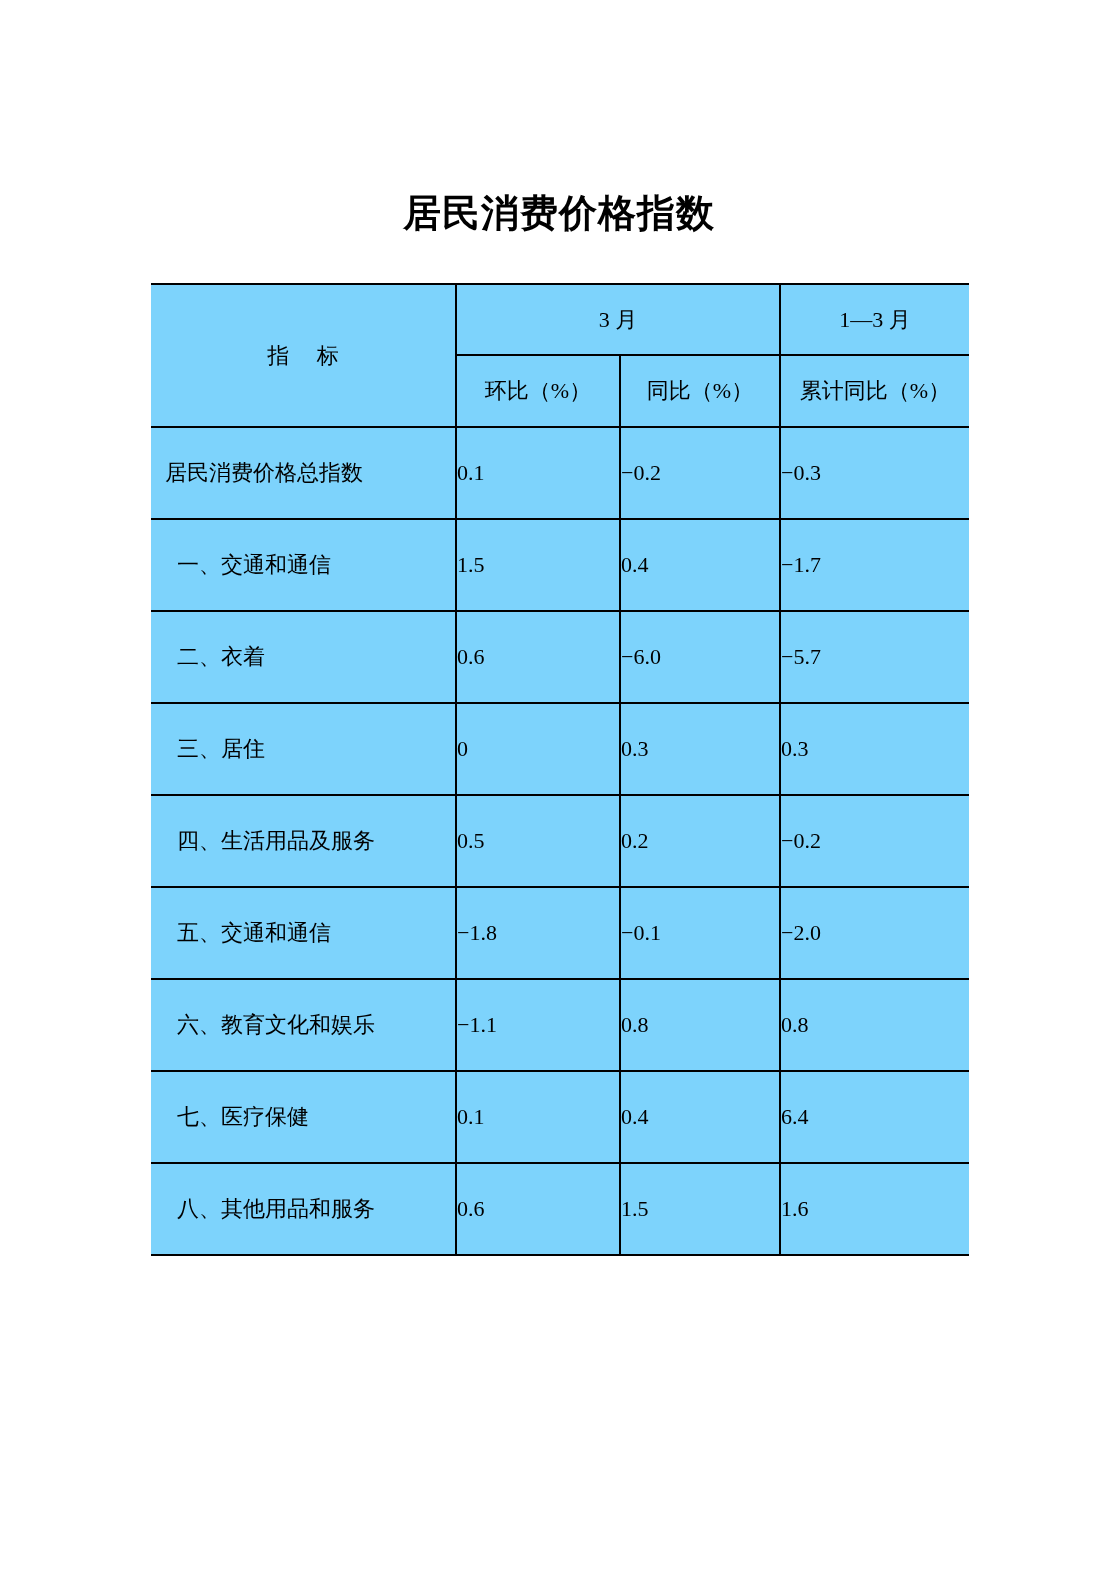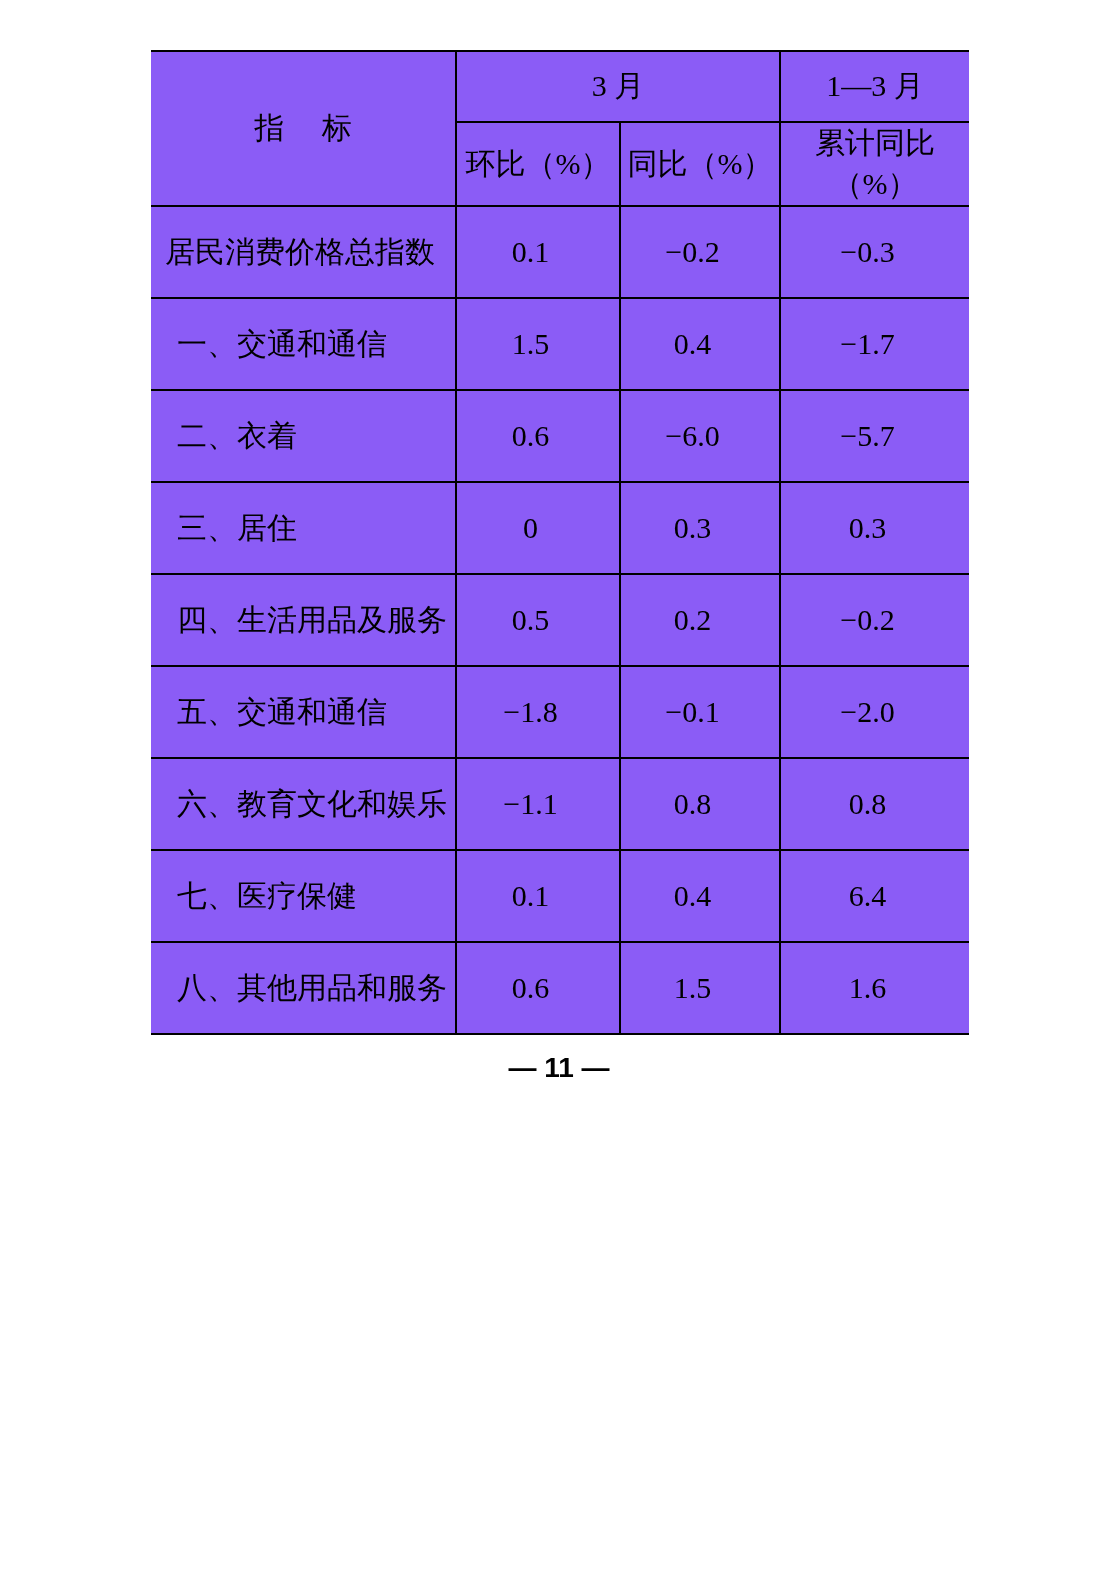--- a/index.html
+++ b/index.html
@@ -28,51 +28,52 @@
     margin: 50px 149px 0 151px;
   }
   table.cpi-table {
     width: 818px;
     table-layout: fixed;
     border-collapse: collapse;
   }
   .cpi-table th, .cpi-table td {
     border: 2px solid #000000;
     font-weight: normal;
-    font-size: 30px;
+    font-size: 22px;
     color: #000000;
     vertical-align: middle;
-    background: #8b5cf6;
+    background: #7dd3fc;
   }
   
   .cpi-table tr > *:first-child { border-left: 0; }
   .cpi-table tr > *:last-child  { border-right: 0; }
   .cpi-table thead tr.hdr-top   { height: 71px; }
   .cpi-table thead tr.hdr-sub   { height: 72px; }
   .cpi-table tbody tr           { height: 92px; }
   .cell-center { text-align: center; }
   .cell-label  { text-align: left; }
   .indent-main { padding-left: 14px; }
   .indent-sub  { padding-left: 26px; }
-  .cell-num    { text-align: center; padding-right: 15px; }
+  .cell-num    { text-align: left; padding-right: 15px; }
   .page-number {
     margin-top: 16px;
     text-align: center;
     font-family: "Liberation Sans", "DejaVu Sans", sans-serif;
     font-weight: bold;
     font-size: 28px;
     line-height: 34px;
     color: #000000;
   }
 </style>
 </head>
 <body>
 
 <div class="page">
 
+  <div class="doc-title">居民消费价格指数</div>
 
   <div class="table-wrap">
     <table class="cpi-table">
       <colgroup>
         <col style="width:305px">
         <col style="width:164px">
         <col style="width:160px">
         <col style="width:189px">
       </colgroup>
       <thead>
@@ -139,15 +140,14 @@
         <tr>
           <td class="cell-label indent-sub">八、其他用品和服务</td>
           <td class="cell-num">0.6</td>
           <td class="cell-num">1.5</td>
           <td class="cell-num">1.6</td>
         </tr>
       </tbody>
     </table>
   </div>
 
-  <div class="page-number">— 11 —</div>
 
 </div>
 
 </body></html>

